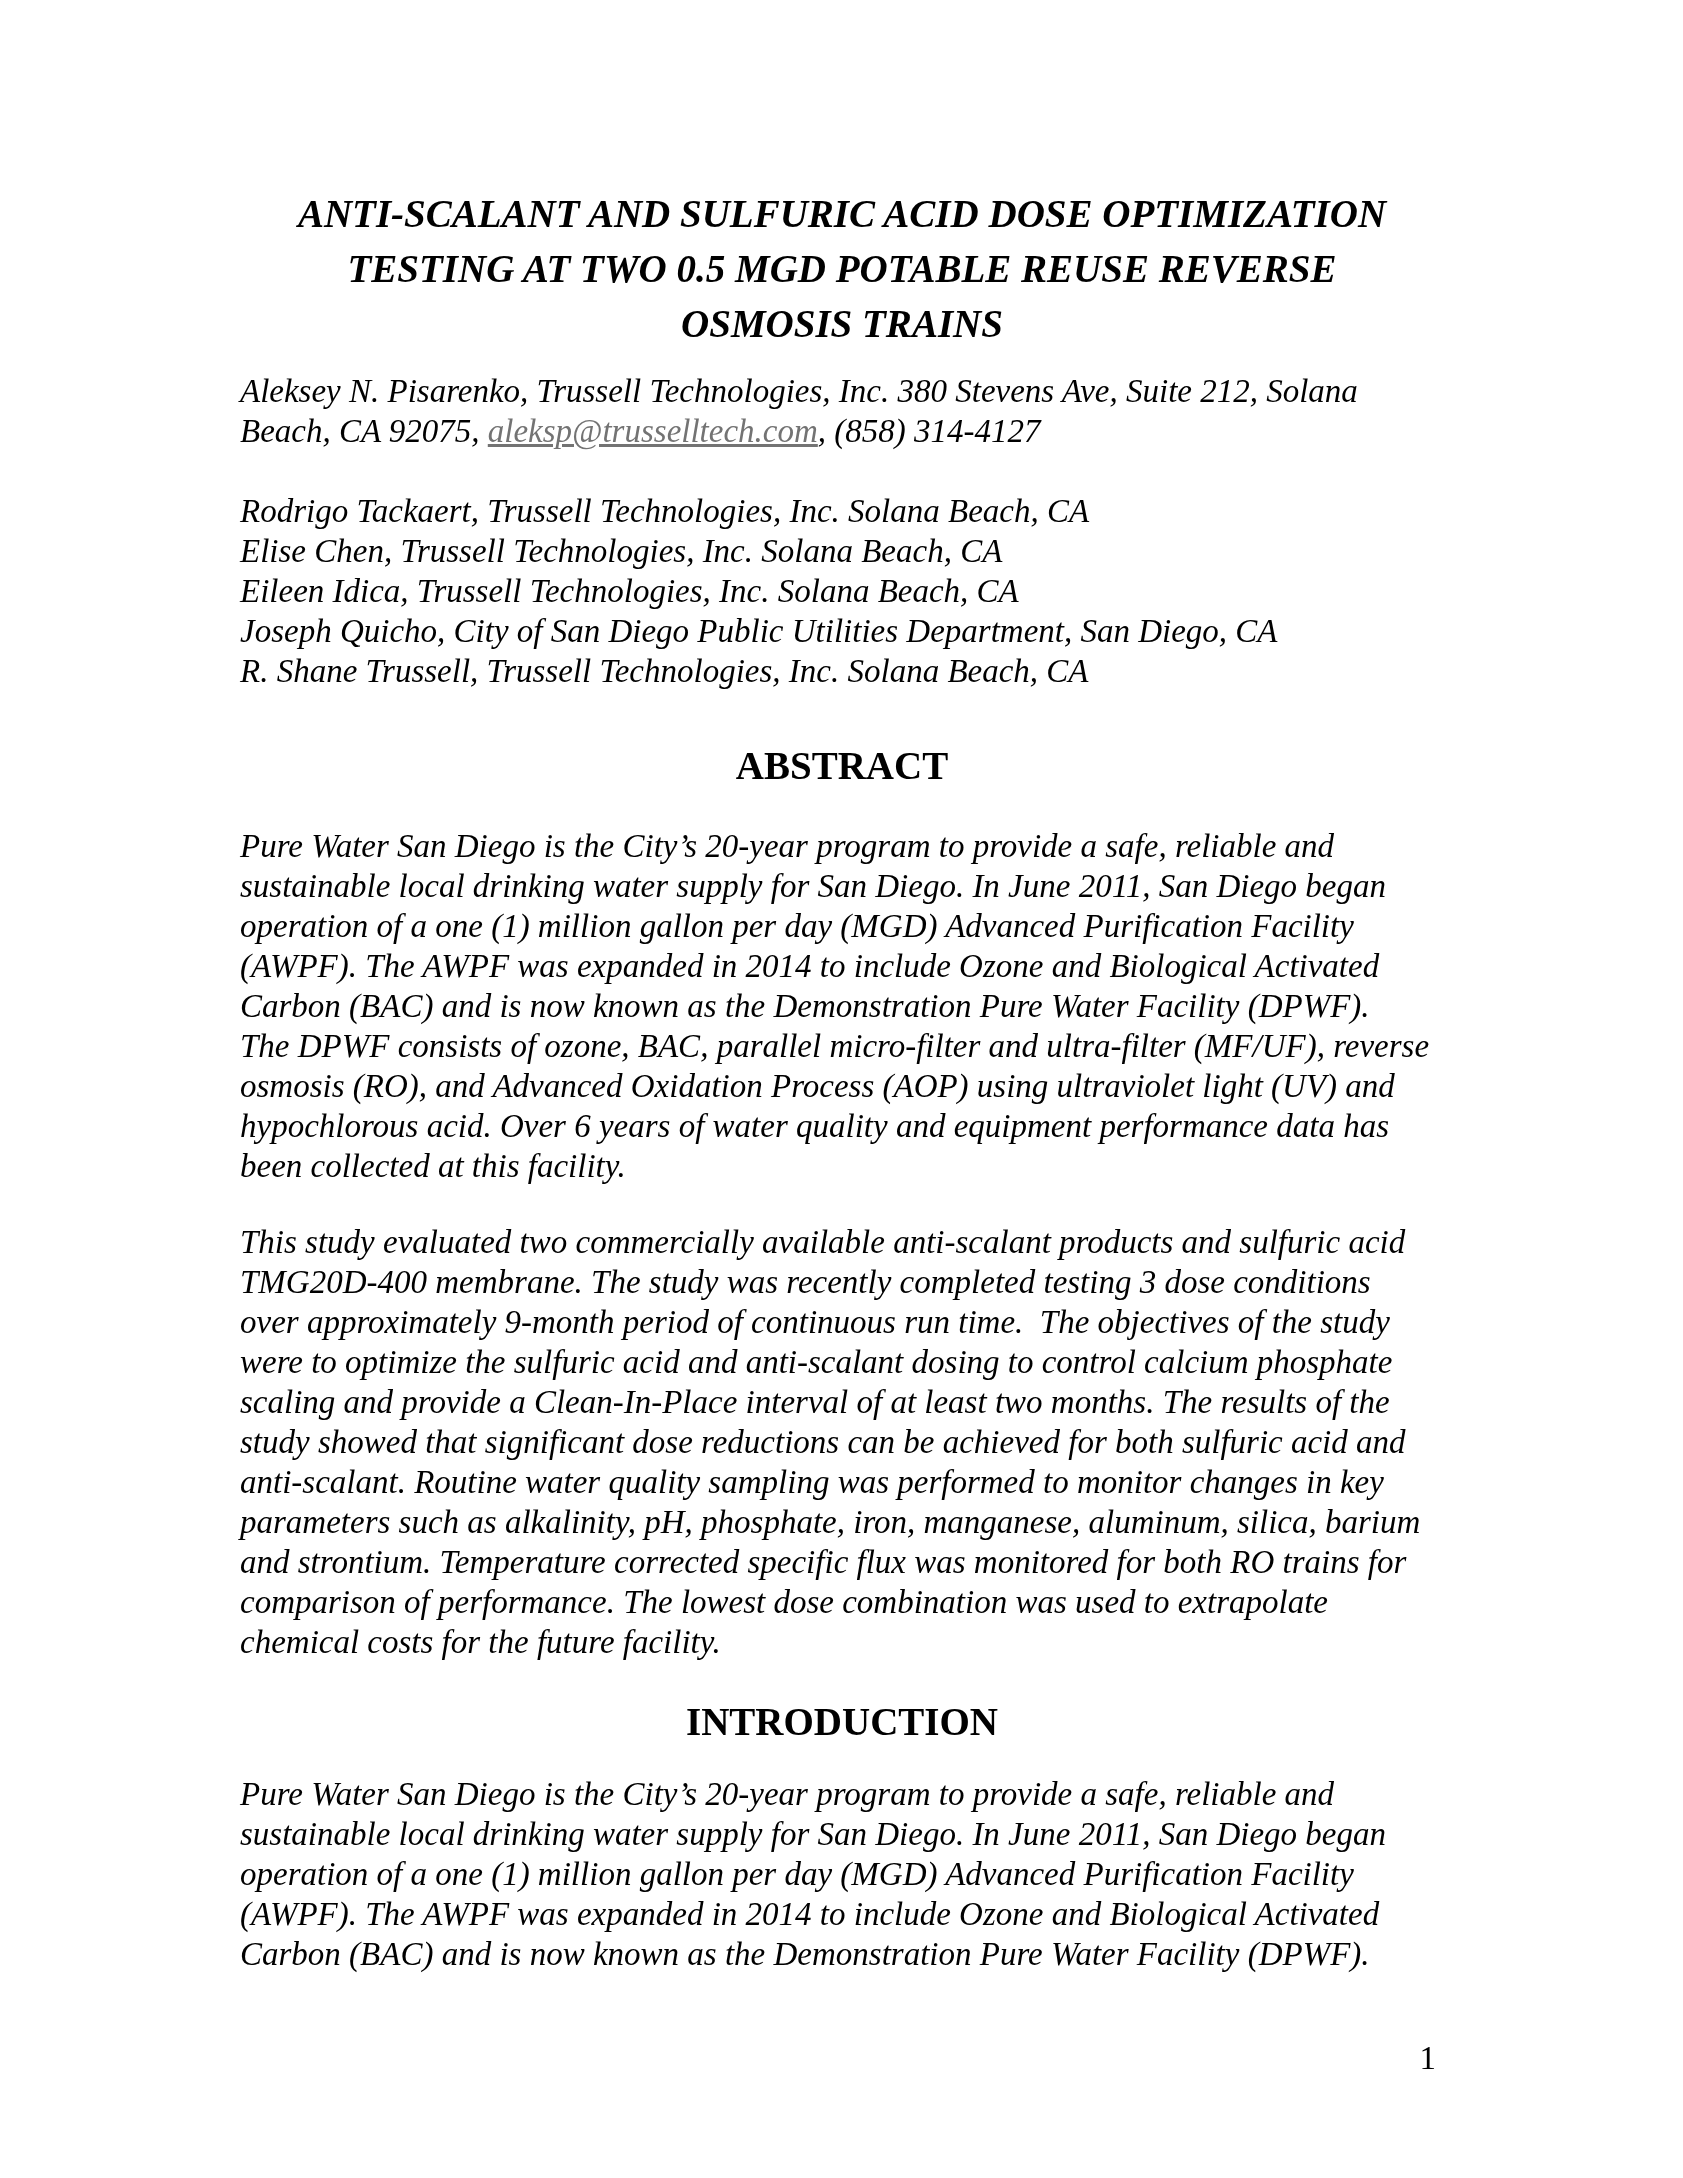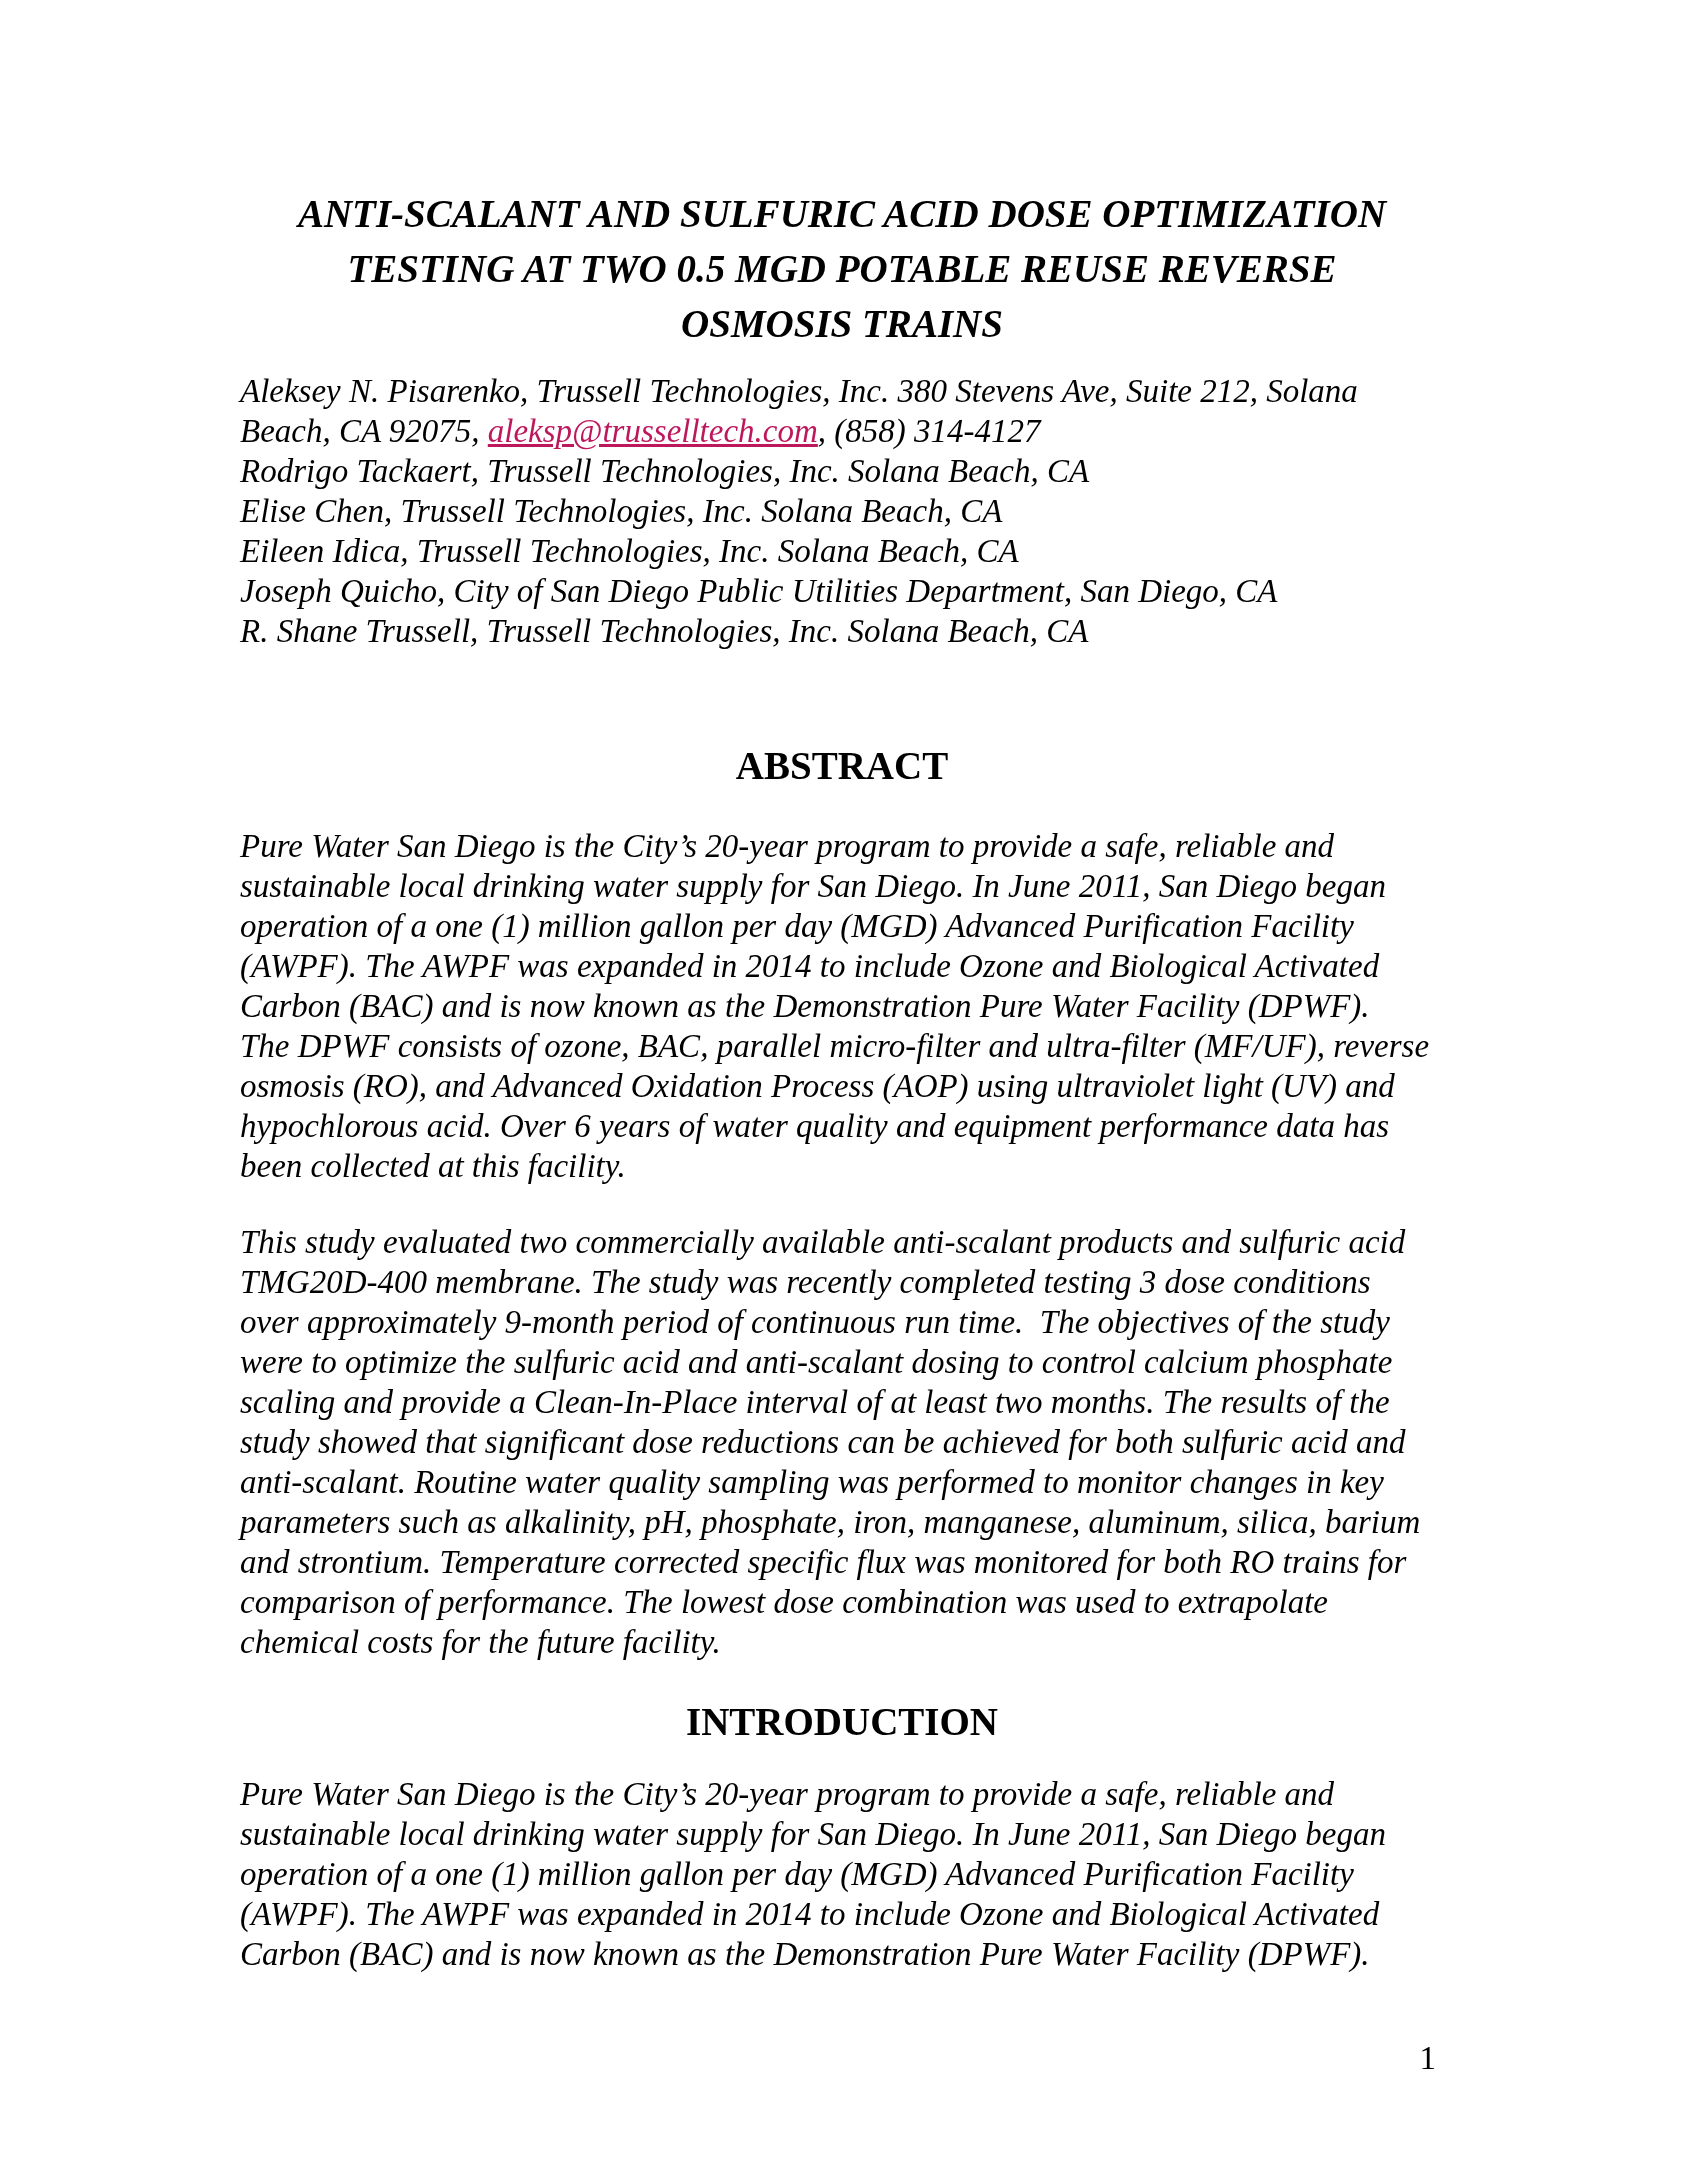--- a/index.html
+++ b/index.html
@@ -57,36 +57,36 @@
     text-align: right;
   }
   .pos-title   { top: 186px; }
   .pos-authors { top: 371px; }
   .pos-h-abs   { top: 738px; }
   .pos-p1      { top: 826px; }
   .pos-p2      { top: 1222px; }
   .pos-h-intro { top: 1694px; }
   .pos-p3      { top: 1774px; }
   .pos-pageno  { top: 2038px; }
-  .author-list { }
+  .author-list { margin-top: 40px; }
 </style>
 </head>
 <body>
 
 <div class="page">
 
   <div class="title-block pos-title">
       <div class="line">ANTI-SCALANT AND SULFURIC ACID DOSE OPTIMIZATION</div>
       <div class="line">TESTING AT TWO 0.5 MGD POTABLE REUSE REVERSE</div>
       <div class="line">OSMOSIS TRAINS</div>
     </div>
 
   <div class="block body-text pos-authors">
     <div class="line">Aleksey N. Pisarenko, Trussell Technologies, Inc. 380 Stevens Ave, Suite 212, Solana</div>
-    <div class="line"><span>Beach, CA 92075, </span><a class="email" href="#" style="color: #be185d;">aleksp@trusselltech.com</a><span>, (858) 314-4127</span></div>
+    <div class="line"><span>Beach, CA 92075, </span><a class="email" href="#" style="color: #737373;">aleksp@trusselltech.com</a><span>, (858) 314-4127</span></div>
     <div class="author-list">
         <div class="line">Rodrigo Tackaert, Trussell Technologies, Inc. Solana Beach, CA</div>
         <div class="line">Elise Chen, Trussell Technologies, Inc. Solana Beach, CA</div>
         <div class="line">Eileen Idica, Trussell Technologies, Inc. Solana Beach, CA</div>
         <div class="line">Joseph Quicho, City of San Diego Public Utilities Department, San Diego, CA</div>
         <div class="line">R. Shane Trussell, Trussell Technologies, Inc. Solana Beach, CA</div>
       </div>
   </div>
 
   <div class="heading pos-h-abs">ABSTRACT</div>

